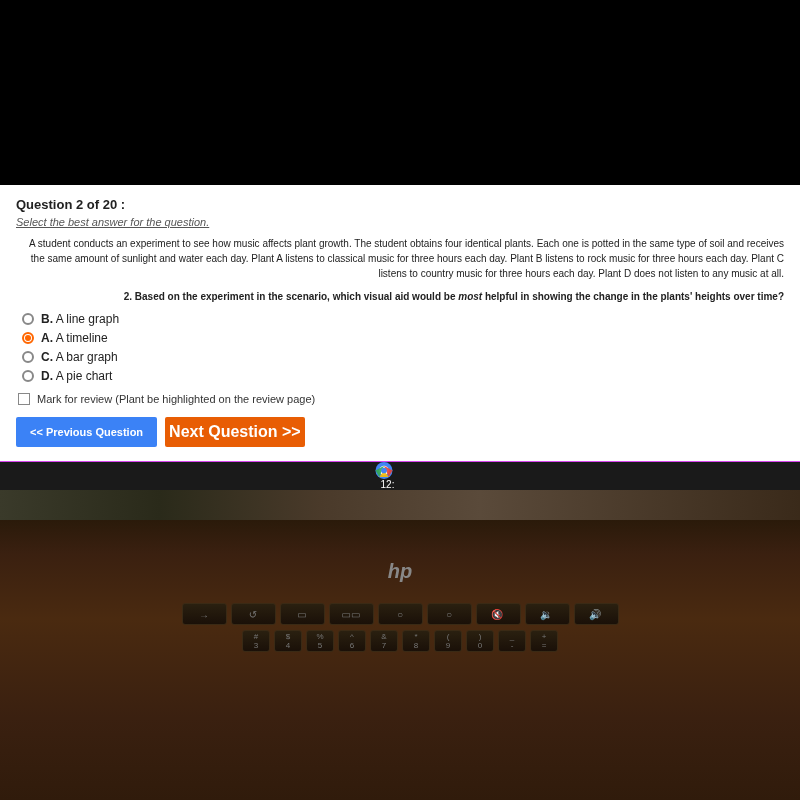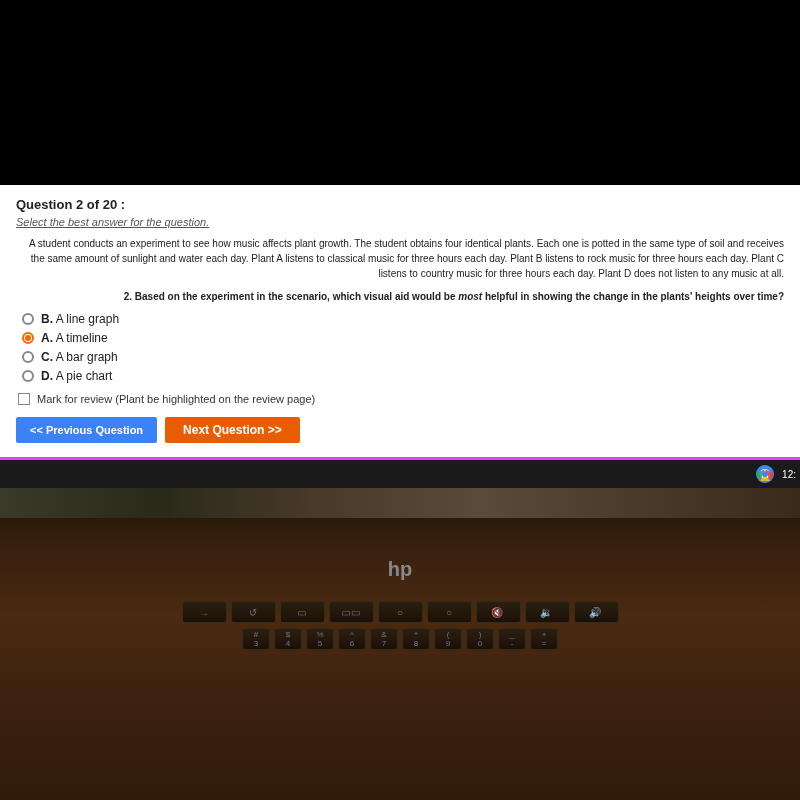--- a/index.html
+++ b/index.html
@@ -25,21 +25,21 @@
       background: #f0f0f0;
       padding: 0;
       position: relative;
     }
 
     
     .content-area {
       background: #fff;
       margin: 0;
       padding: 12px 16px 14px 16px;
-      border-bottom: 3px solid #d946ef;
+      border-bottom: 1px solid #d946ef;
     }
 
     .question-header {
       font-size: 13px;
       font-weight: bold;
       color: #222;
       margin-bottom: 4px;
     }
 
     .question-instruction {
@@ -130,36 +130,37 @@
       font-size: 11px;
       font-weight: bold;
       cursor: pointer;
       border-radius: 2px;
     }
 
     .btn-next {
       background: #e85d04;
       color: #fff;
       border: none;
-      padding: 6px 18px;
-      font-size: 12px;
+      padding: 6px 4px;
+      font-size: 16px;
       font-weight: bold;
       cursor: pointer;
       border-radius: 2px;
     }
 
     
     .taskbar {
       width: 100%;
       height: 28px;
       background: #1a1a1a;
       display: flex;
       align-items: center;
       justify-content: flex-end;
-      padding-right: 4px;
+      padding-right: 25px;
+      flex-direction: column;
     }
 
     .taskbar-time {
       color: #fff;
       font-size: 10px;
     }
 
     
     .wallpaper-strip {
       width: 100%;
@@ -179,20 +180,21 @@
       position: relative;
       display: flex;
       flex-direction: column;
       align-items: center;
     }
 
     .hp-logo {
       margin-top: 40px;
       color: #888;
       font-size: 20px;
+      font-style: italic;
       font-weight: bold;
     }
 
     
     .keyboard-area {
       margin-top: 20px;
       width: 90%;
     }
 
     .keyboard-row {

